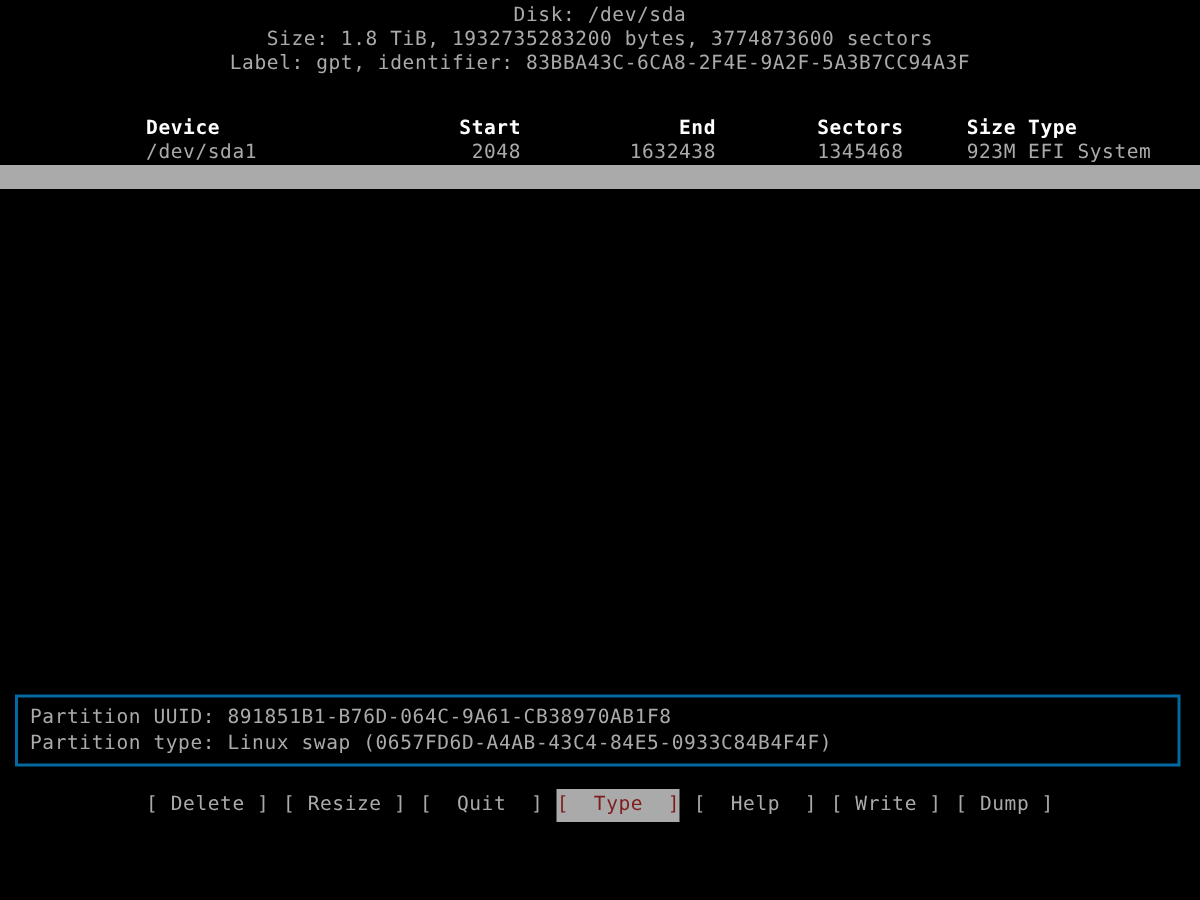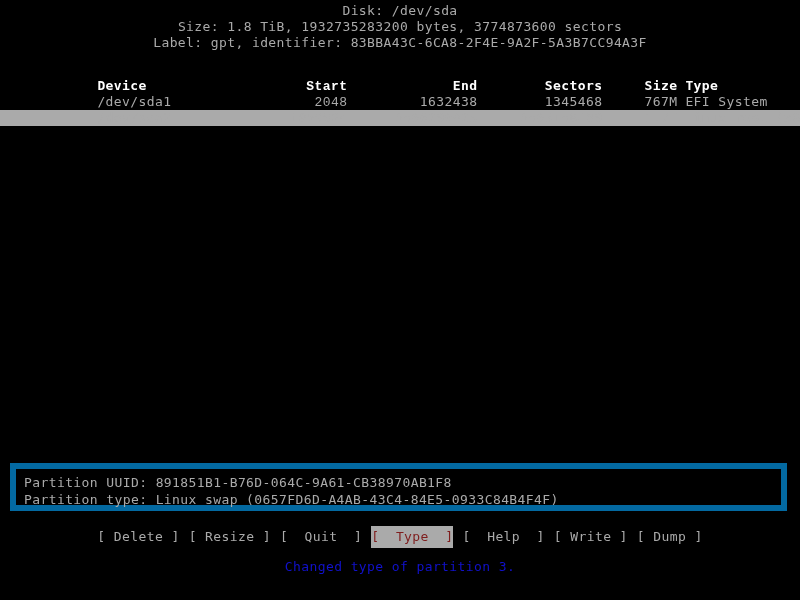--- a/index.html
+++ b/index.html
@@ -63,34 +63,34 @@
     font-weight: bold;
   }
   .trow.selected {
     background: #aaaaaa;
     color: #000000;
   }
 
   
   .c-marker  { display: inline-block; width: 28px;  text-align: left;  }
   .c-device  { display: inline-block; width: 150px; text-align: left; margin-left: 20px;  }
-  .c-start   { display: inline-block; width: 100px; text-align: right; font-family: Liberation Mono, monospace; }
+  .c-start   { display: inline-block; width: 100px; text-align: right; }
   .c-end     { display: inline-block; width: 130px; text-align: right; }
   .c-sectors { display: inline-block; width: 125px; text-align: right; }
   .c-size    { display: inline-block; width: 75px;  text-align: right; }
   .c-type    { display: inline-block; padding-left: 8px; text-align: left; }
 
   
   .infobox {
     position: absolute;
     left: 10px;
     top: 463px;
     width: 777px;
     height: 48px;
-    border: 6px solid #0369a1;
+    border: 2px solid #0369a1;
     box-sizing: border-box;
     background: #000000;
   }
   .infobox-line {
     display: block;
     white-space: pre;
     color: #aaaaaa;
     line-height: 17px;
     letter-spacing: 0.4px;
     padding-left: 8px;
@@ -156,21 +156,21 @@
     <span class="header-line">Label: gpt, identifier: 83BBA43C-6CA8-2F4E-9A2F-5A3B7CC94A3F</span>
   </div>
 
   <div class="table">
 
     <div class="trow header-row">
       <span class="c-marker"></span><span class="c-device">Device</span><span class="c-start">Start</span><span class="c-end">End</span><span class="c-sectors">Sectors</span><span class="c-size">Size</span><span class="c-type">Type</span>
     </div>
 
     <div class="trow">
-      <span class="c-marker"></span><span class="c-device">/dev/sda1</span><span class="c-start">2048</span><span class="c-end">1632438</span><span class="c-sectors">1345468</span><span class="c-size">767M</span><span class="c-type">EFI System</span>
+      <span class="c-marker"></span><span class="c-device">/dev/sda1</span><span class="c-start">2048</span><span class="c-end">1632438</span><span class="c-sectors">1345468</span><span class="c-size">923M</span><span class="c-type">EFI System</span>
     </div>
 
     <div class="trow">
       <span class="c-marker"></span><span class="c-device">/dev/sda2</span><span class="c-start">1050624</span><span class="c-end">3566209023</span><span class="c-sectors">3565158400</span><span class="c-size">1.7T</span><span class="c-type">Linux root (x86-64)</span>
     </div>
 
     <div class="trow selected">
       <span class="c-marker">&gt;&gt;</span><span class="c-device">/dev/sda3</span><span class="c-start">3566209024</span><span class="c-end">3774873566</span><span class="c-sectors">208664543</span><span class="c-size">99.5G</span><span class="c-type">Linux swap</span>
     </div>
 
@@ -178,16 +178,15 @@
 
   <div class="infobox">
     <div class="infobox-inner">
       <span class="infobox-line">Partition UUID: 891851B1-B76D-064C-9A61-CB38970AB1F8</span>
       <span class="infobox-line">Partition type: Linux swap (0657FD6D-A4AB-43C4-84E5-0933C84B4F4F)</span>
     </div>
   </div>
 
   <div class="menubar"><span class="menu-item">[ Delete ]</span><span class="menu-gap"> </span><span class="menu-item">[ Resize ]</span><span class="menu-gap"> </span><span class="menu-item">[  Quit  ]</span><span class="menu-gap"> </span><span class="menu-item active">[  Type  ]</span><span class="menu-gap"> </span><span class="menu-item">[  Help  ]</span><span class="menu-gap"> </span><span class="menu-item">[ Write ]</span><span class="menu-gap"> </span><span class="menu-item">[ Dump ]</span></div>
 
-  <div class="status">Changed type of partition 3.</div>
 
 
 </div>
 
 </body></html>

